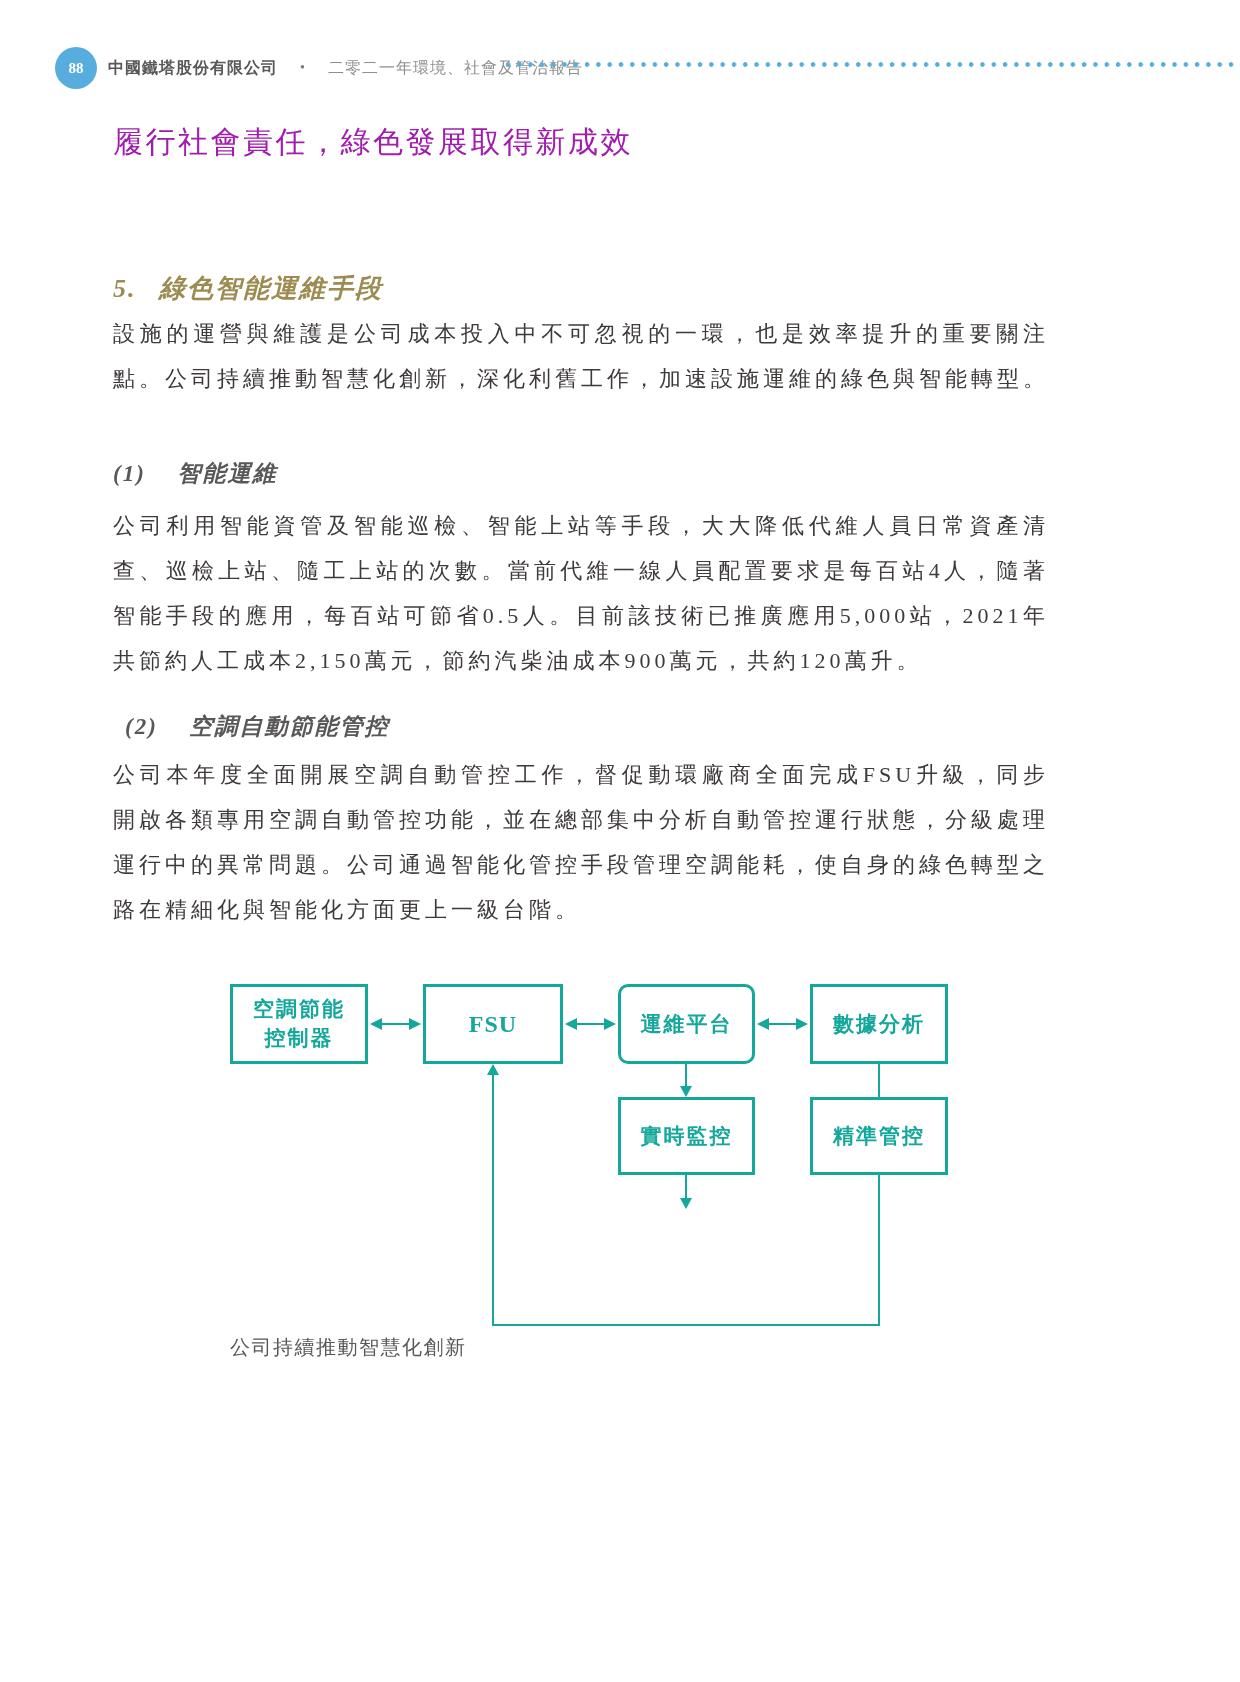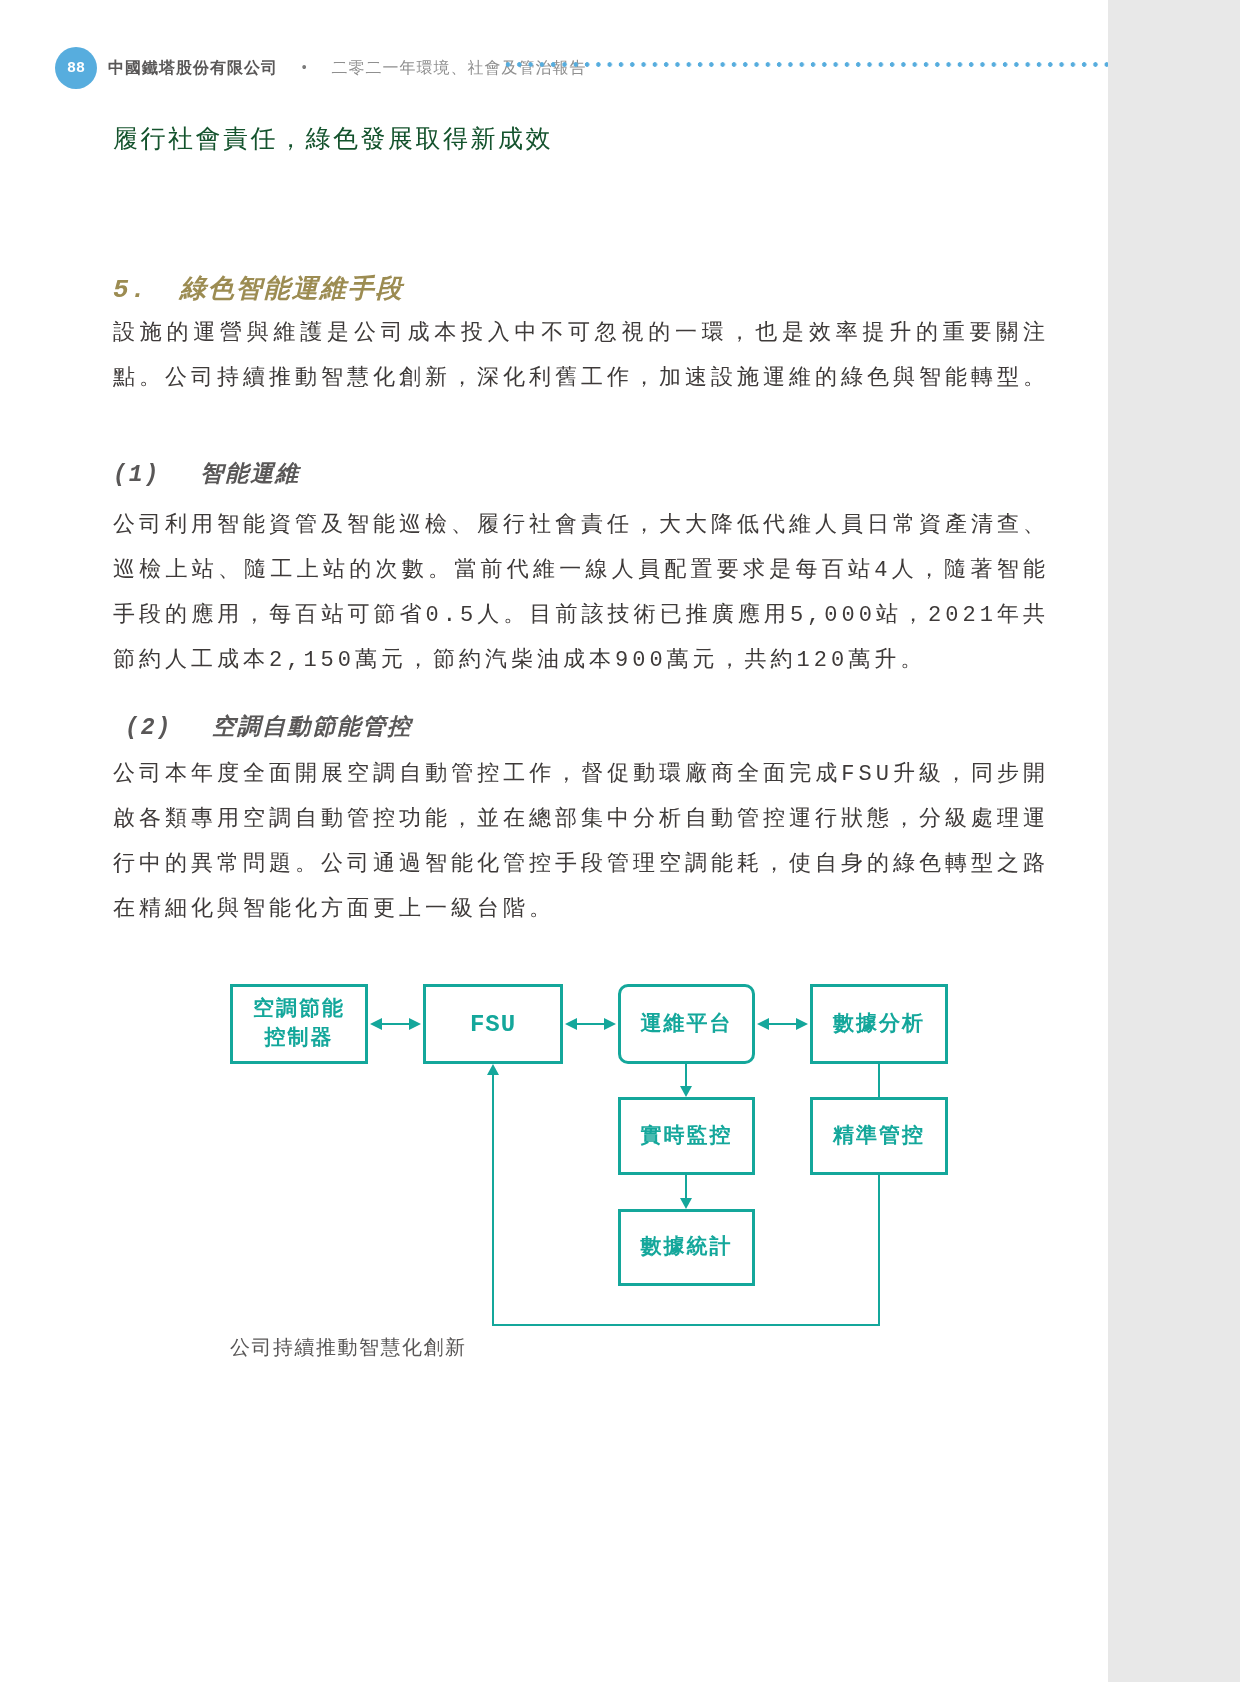--- a/index.html
+++ b/index.html
@@ -1,21 +1,21 @@
 <!DOCTYPE html>
 <html><head>
 <meta charset="utf-8">
 <style>
   html,body{margin:0;padding:0;background:#e8e8e8;}
   .page{
     position:relative;
-    width:1108px;height:1682px;
+    width:1240px;height:1682px;
     background:#ffffff;
     overflow:hidden;
-    font-family:Liberation Mono, monospace;
+    font-family:Liberation Serif, serif;
     -webkit-font-smoothing:antialiased;
   }
   
   .page-num-badge{
     position:absolute;left:55px;top:47px;
     width:42px;height:42px;border-radius:50%;
     background:#57ADDE;color:#ffffff;
     font-size:15px;font-weight:bold;
     display:flex;align-items:center;justify-content:center;
   }
@@ -27,21 +27,21 @@
   .header-company{color:#595757;font-weight:bold;}
   .header-sep{color:#7a7a7a;font-size:14px;}
   .header-report{color:#8f8f8f;}
   .dotted-leader{
     position:absolute;left:505px;top:61px;width:735px;height:7px;
     background-image:radial-gradient(circle at 3px 3.5px,#57ADDE 2px,rgba(87,173,222,0) 2.6px);
     background-size:11.3px 7px;background-repeat:repeat-x;
   }
   .running-title{
     position:absolute;left:113px;top:122px;
-    font-size:25px;color:#14532d;letter-spacing:2.5px;
+    font-size:30px;color:#a21caf;letter-spacing:2.5px;
   }
   
   .sec-heading{
     position:absolute;left:113px;top:271px;
     font-size:26px;font-weight:bold;font-style:italic;
     color:#9C8C52;letter-spacing:2px;white-space:nowrap;
   }
   .sec-heading .num{margin-right:14px;}
   .para{
     position:absolute;left:113px;width:936px;
@@ -103,21 +103,21 @@
   <div class="sec-heading">
     <span class="num">5.</span>
     <span>綠色智能運維手段</span>
   </div>
   <div class="para para-intro">設施的運營與維護是公司成本投入中不可忽視的一環，也是效率提升的重要關注點。公司持續推動智慧化創新，深化利舊工作，加速設施運維的綠色與智能轉型。</div>
 
   <div class="sub-heading sub1-heading">
     <span class="num">(1)</span>
     <span>智能運維</span>
   </div>
-  <div class="para para-sub1">公司利用智能資管及智能巡檢、履行社會責任，大大降低代維人員日常資產清查、巡檢上站、隨工上站的次數。當前代維一線人員配置要求是每百站4人，隨著智能手段的應用，每百站可節省0.5人。目前該技術已推廣應用5,000站，2021年共節約人工成本2,150萬元，節約汽柴油成本900萬元，共約120萬升。</div>
+  <div class="para para-sub1">公司利用智能資管及智能巡檢、智能上站等手段，大大降低代維人員日常資產清查、巡檢上站、隨工上站的次數。當前代維一線人員配置要求是每百站4人，隨著智能手段的應用，每百站可節省0.5人。目前該技術已推廣應用5,000站，2021年共節約人工成本2,150萬元，節約汽柴油成本900萬元，共約120萬升。</div>
 
   <div class="sub-heading sub2-heading">
     <span class="num">(2)</span>
     <span>空調自動節能管控</span>
   </div>
   <div class="para para-sub2">公司本年度全面開展空調自動管控工作，督促動環廠商全面完成FSU升級，同步開啟各類專用空調自動管控功能，並在總部集中分析自動管控運行狀態，分級處理運行中的異常問題。公司通過智能化管控手段管理空調能耗，使自身的綠色轉型之路在精細化與智能化方面更上一級台階。</div>
 
   <svg class="connectors" viewBox="0 975 1240 380" xmlns="http://www.w3.org/2000/svg">
 
     <line x1="381" y1="1024" x2="410" y2="1024"></line>
@@ -156,19 +156,16 @@
   </div>
   <div class="diagram-box b4">
     <span>數據分析</span>
   </div>
   <div class="diagram-box b5">
     <span>實時監控</span>
   </div>
   <div class="diagram-box b6">
     <span>精準管控</span>
   </div>
-  <div class="diagram-box b7">
-    <span>數據統計</span>
-  </div>
 
   <div class="diagram-caption">公司持續推動智慧化創新</div>
 
 </div>
 
 </body></html>

